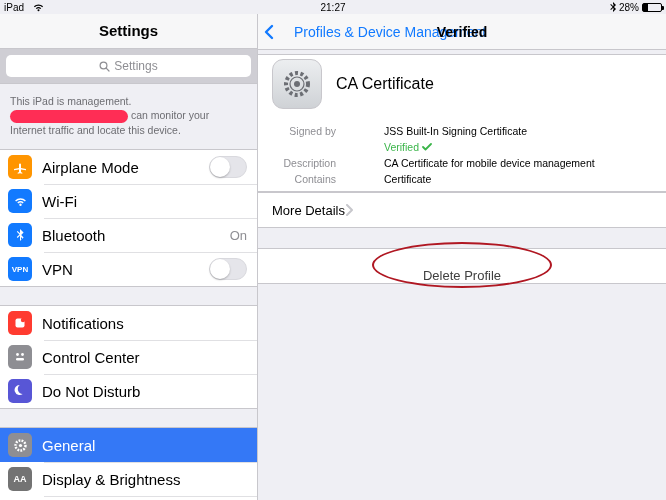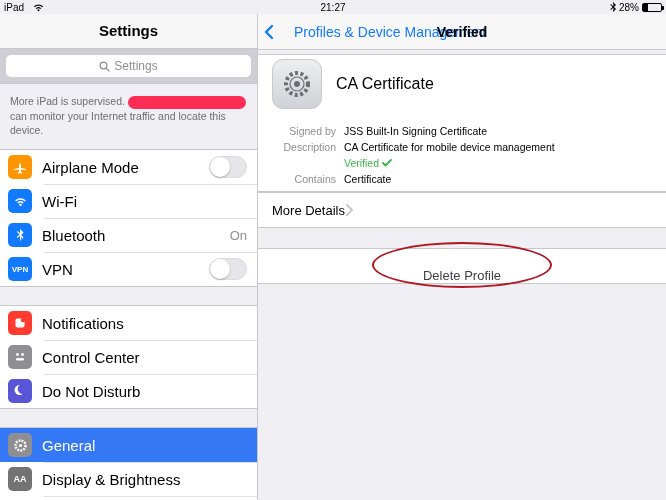--- a/index.html
+++ b/index.html
@@ -40,21 +40,21 @@
   .detail { flex:1; background:#efeff4; display:flex; flex-direction:column; }
   .detail-header { height:36px; border-bottom:1px solid #c8c7cc; background:#f7f7f8; display:flex; align-items:center; position:relative; }
   .back { display:flex; align-items:center; color:#127aff; font-size:14px; padding-left:4px; gap:18px;}
   .detail-title { position:absolute; left:50%; transform:translateX(-50%); font-weight:600; font-size:14px; }
 
   .profile-card { background:#fff; border-top:1px solid #c8c7cc; border-bottom:1px solid #c8c7cc; margin-top:4px; padding:4px 14px;}
   .profile-top { display:flex; gap:14px; align-items:center; }
   .profile-icon { width:50px; height:50px; border-radius:11px; background:linear-gradient(#eceef0,#cfd2d6); display:flex; align-items:center; justify-content:center; border:1px solid #c8c7cc;}
   .profile-title { font-size:16px; font-weight:500; }
   .spec-table { margin-top:14px; font-size:10.5px; }
-  .spec-row { display:flex; padding:2px 0; }
+  .spec-row { display:flex; padding:2px 0;gap:40px; }
   .spec-key { width:64px; text-align:right; color:#8e8e93; margin-right:8px; }
   .spec-val { color:#000; }
   .verified { color:#3bb54a; display:flex; align-items:center; gap:3px;}
 
   .more-row { background:#fff; border-top:1px solid #c8c7cc; border-bottom:1px solid #c8c7cc; height:36px; display:flex; align-items:center; padding:0 14px; font-size:13px; justify-content:flex-start; }
   .chev { color:#c7c7cc; }
 
   .delete-wrap { position:relative; margin-top:20px; display:flex; justify-content:center; }
   .delete-row { background:#fff; border-top:1px solid #c8c7cc; border-bottom:1px solid #c8c7cc; height:36px; width:100%; display:flex; align-items:flex-end; justify-content:center; color:#404040; font-size:13px;}
   .oval { position:absolute; width:180px; height:46px; border:2px solid #b01722; border-radius:50%; top:-6px; left:50%; transform:translateX(-50%); pointer-events:none;}
@@ -96,21 +96,21 @@
         <span>
             <svg width="11" height="11" viewBox="0 0 11 11">
               <circle cx="4.5" cy="4.5" r="3.4" stroke="#8e8e93" stroke-width="1.2" fill="none"></circle>
               <line x1="7.2" y1="7.2" x2="10" y2="10" stroke="#8e8e93" stroke-width="1.2" stroke-linecap="round"></line>
             </svg>
           </span>
         <span>Settings</span>
       </div>
     </div>
     <div class="supervise">
-      <span>More iPad is supervised.</span>
+      <span>This iPad is management.</span>
       <span class="pill"></span>
       <span>can monitor your Internet traffic and locate this device.</span>
     </div>
 
     <div class="list-group">
       <div class="row">
         <span class="icon-box" style="background:#ff9500">
             <svg width="15" height="15" viewBox="0 0 15 15">
               <path fill="#fff" d="M13 9l-5-1V4.5a1 1 0 10-2 0V8l-5 1v1.3l5-.7v2.4l-1.3.8v1l2-.5.3.1.3-.1 2 .5v-1L8 12v-2.4l5 .7z"></path>
             </svg>
@@ -215,37 +215,37 @@
               <circle cx="16" cy="16" r="7" fill="none" stroke="#6c6e74" stroke-width="1.2"></circle>
               <circle cx="16" cy="16" r="3" fill="#6c6e74"></circle>
             </svg>
         </div>
         <div class="profile-title">CA Certificate</div>
       </div>
       <div class="spec-table">
         <div class="spec-row">
           <div class="spec-key">Signed by</div>
           <div class="spec-val">JSS Built-In Signing Certificate</div>
-        </div>
-        <div class="spec-row">
-          <div class="spec-key">Description</div>
-          <div class="spec-val">CA Certificate for mobile device management</div>
         </div>
         <div class="spec-row">
           <div class="spec-key"></div>
           <div class="spec-val verified">
             <span>Verified</span>
             <span>
                 <svg width="10" height="8" viewBox="0 0 10 8">
                   <path d="M1 4l2.5 2.5L9 1" fill="none" stroke="#3bb54a" stroke-width="1.8" stroke-linecap="round" stroke-linejoin="round"></path>
                 </svg>
               </span>
           </div>
         </div>
         <div class="spec-row">
+          <div class="spec-key">Description</div>
+          <div class="spec-val">CA Certificate for mobile device management</div>
+        </div>
+        <div class="spec-row">
           <div class="spec-key">Contains</div>
           <div class="spec-val">Certificate</div>
         </div>
       </div>
     </div>
 
     <div class="more-row">
       <span>More Details</span>
       <span class="chev">
           <svg width="8" height="12" viewBox="0 0 8 12">

